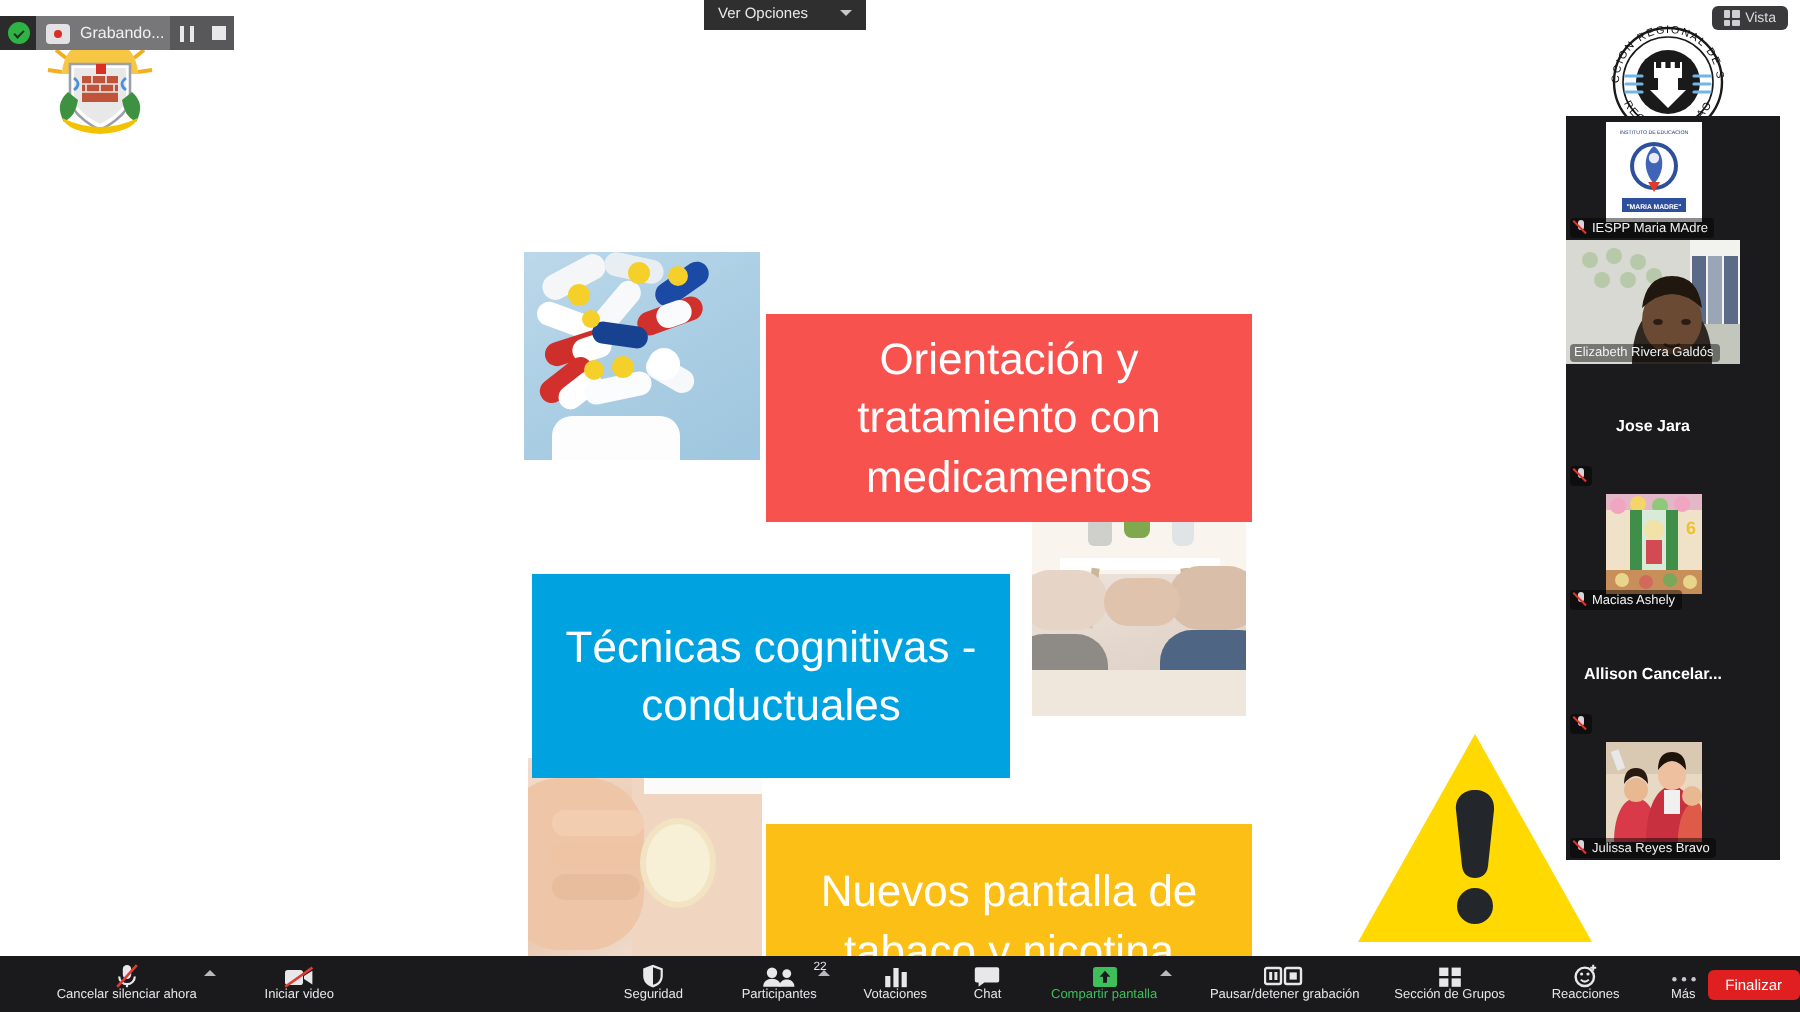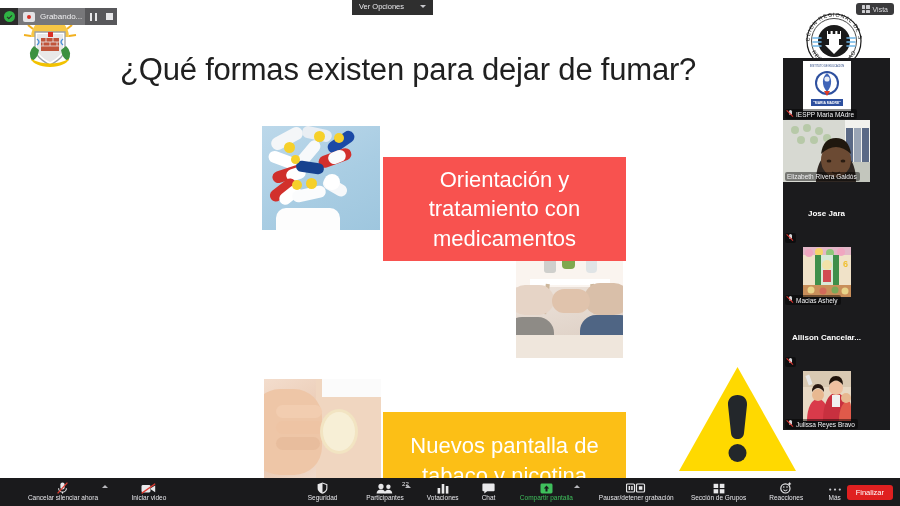--- a/index.html
+++ b/index.html
@@ -314,21 +314,21 @@
     top: 3px; right: 0px;
     font-size: 6px; color: #e6e6ea;
   }
   .tb-spacer { flex: 1 1 auto; }
   .end-btn {
     background: #e02020;
     color: #fff;
     font-size: 7.5px;
     padding: 3px 9px;
     border-radius: 3px;
-    margin-right: 7px;
+    margin-right: 0;
     white-space: nowrap;
   }
 
   
   .ico { display: block; }
 </style>
 </head>
 <body>
 
 <div class="app">
@@ -400,21 +400,20 @@
             <textPath href="#arcTop" startOffset="50%" text-anchor="middle">DIRECCION REGIONAL DE SALUD</textPath>
           </text>
           <path id="arcBot" d="M -24.5 0 A 24.5 24.5 0 0 0 24.5 0" fill="none"></path>
           <text font-size="5.4" fill="#111" font-family="'Liberation Sans',sans-serif" letter-spacing="0.8">
             <textPath href="#arcBot" startOffset="50%" text-anchor="middle">REGION CALLAO</textPath>
           </text>
         </g>
       </svg>
     </div>
 
-    <div class="slide-title">¿Qué formas existen para dejar de fumar?</div>
 
     <div class="photo photo-pills">
       <span class="pill" style="left:8px;top:6px;width:34px;height:13px;background:#f4f6f8;transform:rotate(-28deg);"></span>
       <span class="pill" style="left:40px;top:2px;width:30px;height:12px;background:#e9eef3;transform:rotate(12deg);"></span>
       <span class="pill" style="left:64px;top:10px;width:30px;height:12px;background:#1b49a6;transform:rotate(-35deg);"></span>
       <span class="pill" style="left:30px;top:22px;width:32px;height:12px;background:#f7f9fb;transform:rotate(-50deg);"></span>
       <span class="pill" style="left:56px;top:26px;width:34px;height:12px;background:#d2302c;transform:rotate(-20deg);"></span>
       <span class="pill" style="left:66px;top:25px;width:18px;height:12px;background:#fafbfc;transform:rotate(-20deg);"></span>
       <span class="pill" style="left:6px;top:28px;width:30px;height:12px;background:#ffffff;transform:rotate(20deg);"></span>
       <span class="pill" style="left:10px;top:42px;width:32px;height:12px;background:#cf2f2b;transform:rotate(-18deg);"></span>
@@ -455,20 +454,21 @@
       <span style="position:absolute;left:58px;top:0;width:60px;height:18px;background:#fbfbfb;"></span>
       <span class="blob" style="left:-12px;top:10px;width:70px;height:86px;background:#eec6a7;border-radius:28px;"></span>
       <span class="pill" style="left:12px;top:26px;width:46px;height:13px;background:#f2cdb0;"></span>
       <span class="pill" style="left:12px;top:42px;width:48px;height:13px;background:#eec4a4;"></span>
       <span class="pill" style="left:12px;top:58px;width:44px;height:13px;background:#e8bd9d;"></span>
       <span class="blob" style="left:56px;top:30px;width:38px;height:45px;background:#f2e4c2;border-radius:50%;"></span>
       <span class="blob" style="left:59px;top:33px;width:32px;height:39px;background:#f7efd6;border-radius:50%;"></span>
     </div>
 
     <div class="block block-red">Orientación y tratamiento con medicamentos</div>
+    <div class="block block-blue">Técnicas cognitivas - conductuales</div>
     <div class="block block-yellow">Nuevos pantalla de tabaco y nicotina</div>
 
     <div class="warn">
       <svg viewBox="0 0 123 114">
         <path d="M61.5 4 L120 108 H3 Z" fill="#ffd900"></path>
         <path d="M61.5 32 c6 0 10 4 9.5 10 l-3 28 c-0.4 4 -3 6 -6.5 6 s-6.1 -2 -6.5 -6 l-3 -28 c-0.5 -6 3.5 -10 9.5 -10 z" fill="#23272b"></path>
         <circle cx="61.5" cy="90" r="9" fill="#23272b"></circle>
       </svg>
     </div>
   </div>

